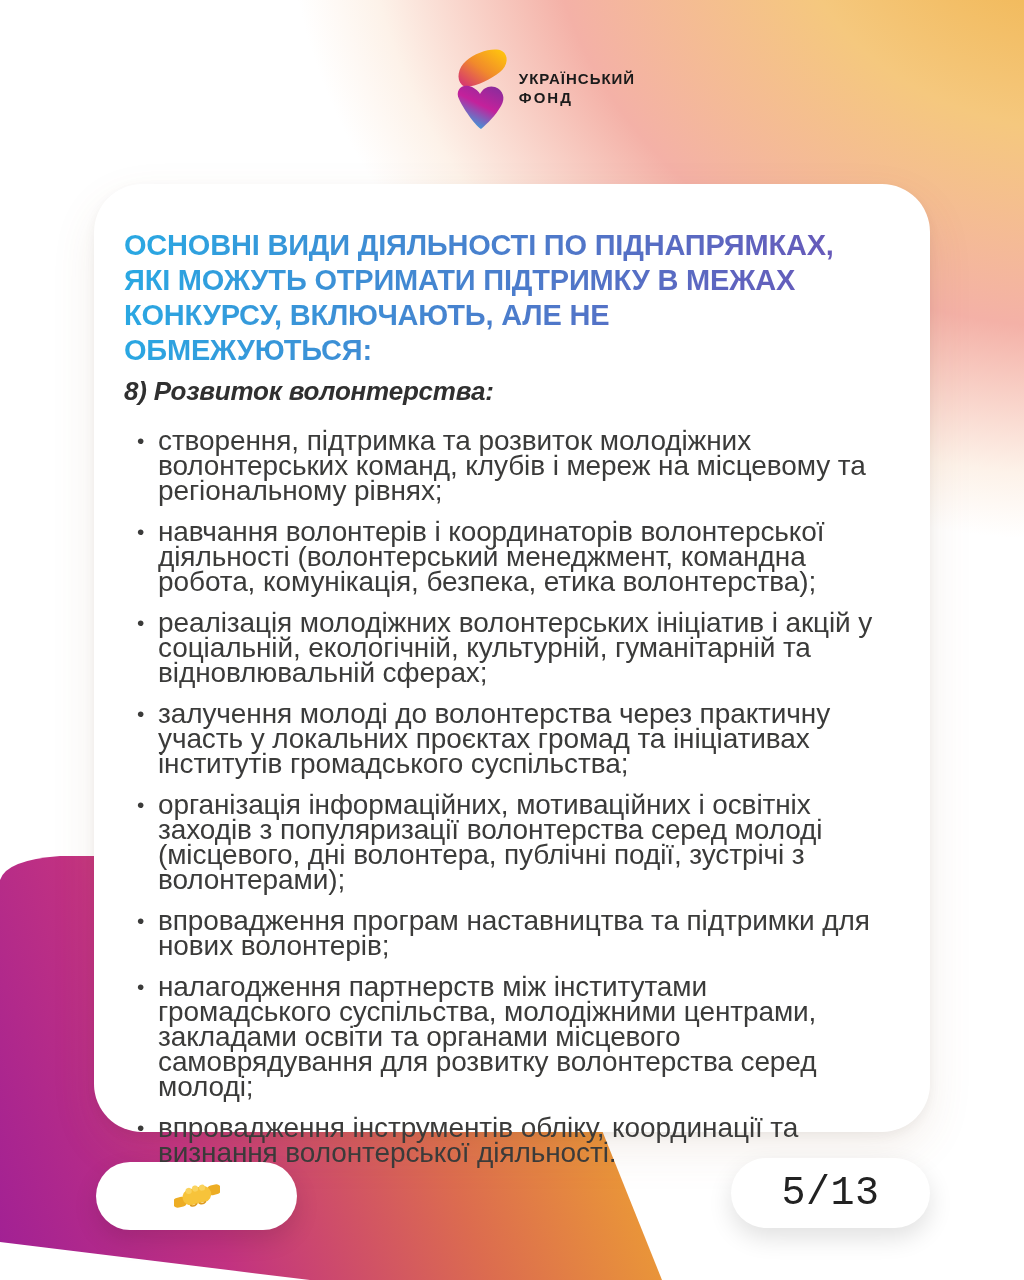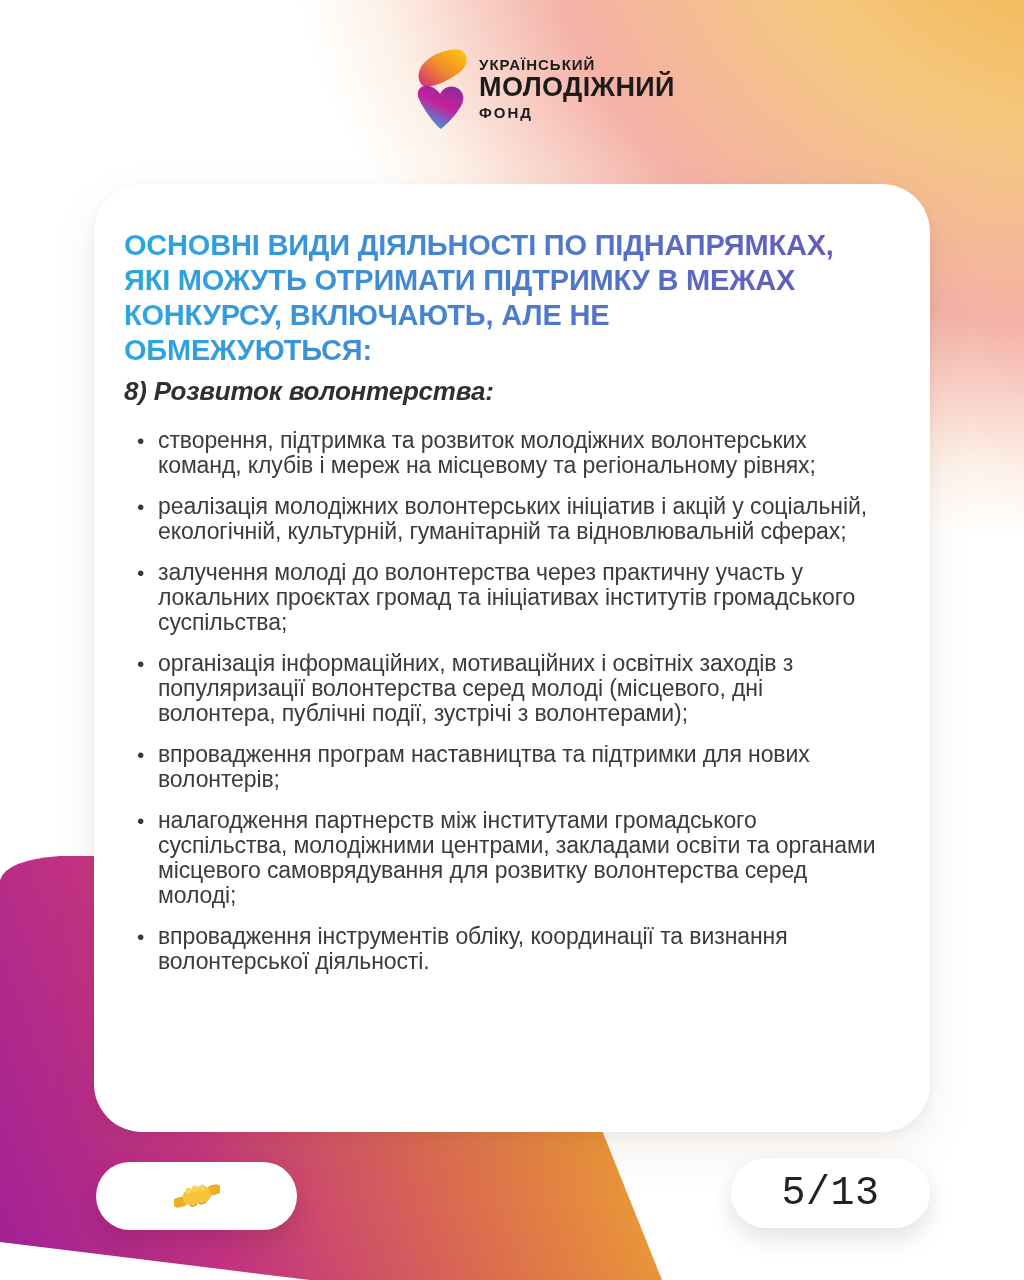--- a/index.html
+++ b/index.html
@@ -52,21 +52,21 @@
   .subtitle{
     margin:8px 0 0 0;
     font-size:26px;font-weight:bold;font-style:italic;color:#303030;
     letter-spacing:-.2px;
   }
   .bullets{
     margin:21px 0 0 0;padding:0 14px 0 34px;list-style:none;
   }
   .bullets li{
     position:relative;
-    font-size:23px;line-height:25px;color:#3B3B3A;
+    font-size:28px;line-height:25px;color:#3B3B3A;
     margin-bottom:16px;letter-spacing:-.1px;
   }
   .bullets li::before{
     content:"\2022";
     position:absolute;left:-21px;top:0;
     color:#3B3B3A;font-size:21px;
   }
   
   .pill{
     position:absolute;z-index:3;background:#ffffff;border-radius:35px;
@@ -109,35 +109,35 @@
           <stop offset="0" stop-color="#8F2B9C"></stop>
           <stop offset="0.45" stop-color="#C4219B"></stop>
           <stop offset="1" stop-color="#2EA9E1"></stop>
         </linearGradient>
       </defs>
       <path d="M9 41 C3 35 5 24 13 17 C23 8 41 3 49 7 C56 11 55 22 47 28 C37 36 15 47 9 41 Z" fill="url(#topShape)"></path>
       <path d="M6 55 C2 47 8 40 16 42 C20 43 25 46 27 50 C30 44 36 41 42 43 C50 46 53 54 48 62 C43 71 34 80 28 85 C21 80 10 64 6 55 Z" fill="url(#botShape)"></path>
     </svg>
     <div class="logo-text">
       <span class="logo-l1">УКРАЇНСЬКИЙ</span>
-      <span class="logo-l2">МОЛОДІЖНИЙ</span>
       <span class="logo-l3">ФОНД</span>
     </div>
   </div>
 
   <div class="card">
     <h1 class="heading" style="margin:0;">
       <span class="heading-line">ОСНОВНІ ВИДИ ДІЯЛЬНОСТІ ПО ПІДНАПРЯМКАХ,</span>
       <span class="heading-line">ЯКІ МОЖУТЬ ОТРИМАТИ ПІДТРИМКУ В МЕЖАХ</span>
       <span class="heading-line">КОНКУРСУ, ВКЛЮЧАЮТЬ, АЛЕ НЕ</span>
       <span class="heading-line">ОБМЕЖУЮТЬСЯ:</span>
     </h1>
     <p class="subtitle">8) Розвиток волонтерства:</p>
     <ul class="bullets">
       <li>створення, підтримка та розвиток молодіжних волонтерських команд, клубів і мереж на місцевому та регіональному рівнях;</li>
+      <li>навчання волонтерів і координаторів волонтерської діяльності (волонтерський менеджмент, командна робота, комунікація, безпека, етика волонтерства);</li>
       <li>реалізація молодіжних волонтерських ініціатив і акцій у соціальній, екологічній, культурній, гуманітарній та відновлювальній сферах;</li>
       <li>залучення молоді до волонтерства через практичну участь у локальних проєктах громад та ініціативах інститутів громадського суспільства;</li>
       <li>організація інформаційних, мотиваційних і освітніх заходів з популяризації волонтерства серед молоді (місцевого, дні волонтера, публічні події, зустрічі з волонтерами);</li>
       <li>впровадження програм наставництва та підтримки для нових волонтерів;</li>
       <li>налагодження партнерств між інститутами громадського суспільства, молодіжними центрами, закладами освіти та органами місцевого самоврядування для розвитку волонтерства серед молоді;</li>
       <li>впровадження інструментів обліку, координації та визнання волонтерської діяльності.</li>
     </ul>
   </div>
 
   <div class="pill pill-reaction">

